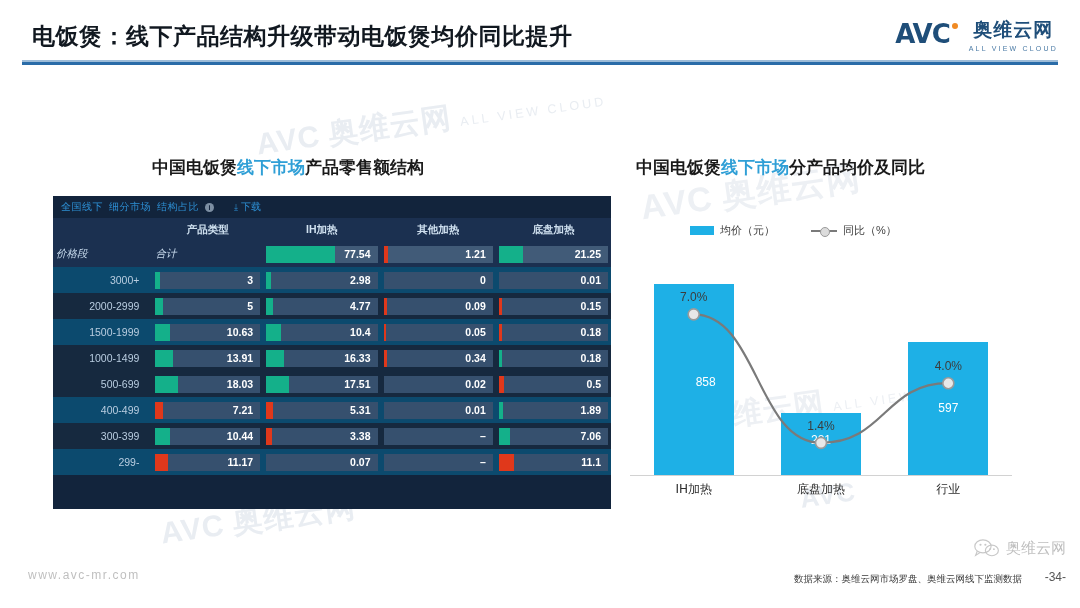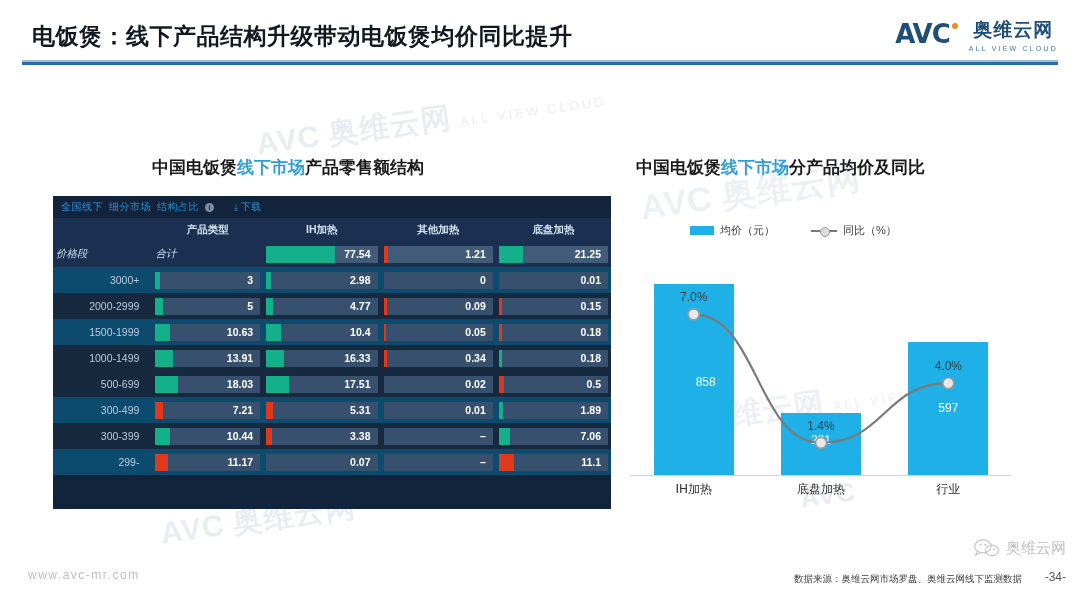--- a/index.html
+++ b/index.html
@@ -427,21 +427,21 @@
             </td>
             <td>
               <div class="cell">
                 <div class="bar red" style="width: 5%;"></div>
                 <span class="val">0.5</span>
               </div>
             </td>
           </tr>
           <tr class="r-odd">
             <td>
-              <div class="lbl">300-499</div>
+              <div class="lbl">400-499</div>
             </td>
             <td>
               <div class="cell">
                 <div class="bar red" style="width: 7%;"></div>
                 <span class="val">7.21</span>
               </div>
             </td>
             <td>
               <div class="cell">
                 <div class="bar red" style="width: 6%;"></div>

